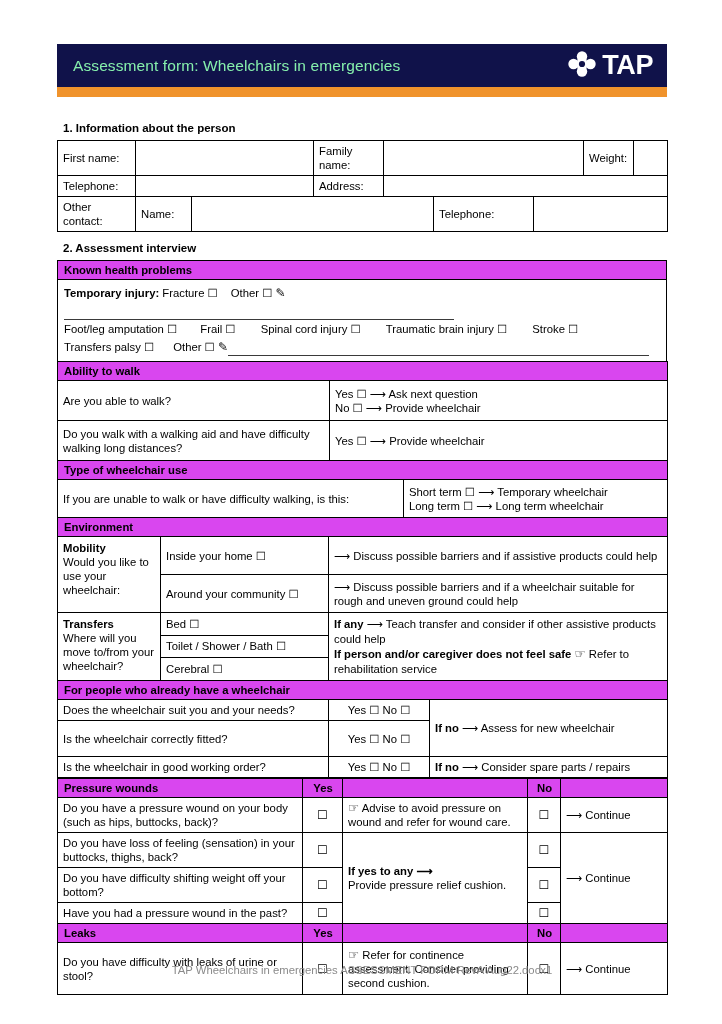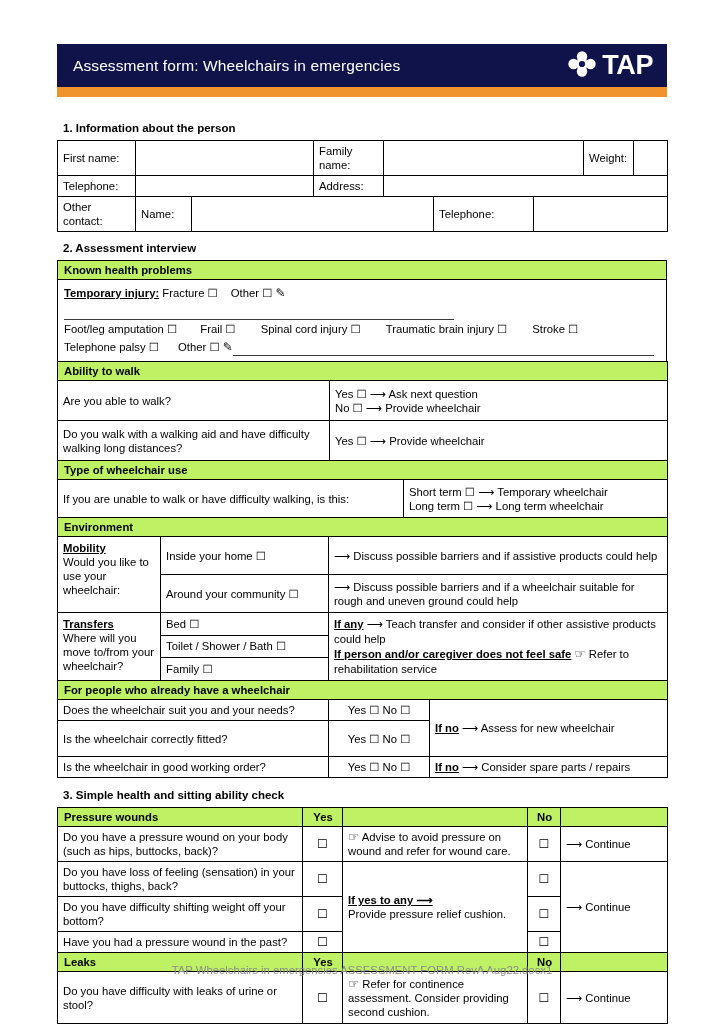--- a/index.html
+++ b/index.html
@@ -28,21 +28,21 @@
   }
   .header-bar {
     background: #10124a;
     height: 43px;
     display: flex;
     align-items: center;
     justify-content: space-between;
     padding: 0 14px 0 16px;
   }
   .header-title {
-    color: #ffffff;
+    color: #86efac;
     font-size: 15.5px;
     letter-spacing: 0.1px;
   }
   .logo {
     display: flex;
     align-items: center;
     gap: 5px;
   }
   .logo-mark { display: block; }
   .logo-text {
@@ -76,27 +76,27 @@
   td, th {
     border: 1px solid #000000;
     font-size: 11.3px;
     padding: 3px 5px;
     vertical-align: middle;
     text-align: left;
     font-weight: normal;
     line-height: 14px;
   }
   .grey {
-    background: #bef264;
+    background: #d946ef;
     font-weight: bold;
     padding: 2px 5px 2px 6px;
     height: 17px;
   }
   .ctr { text-align: center; }
-  .b { font-weight: bold; text-decoration: underline; }
+  .b { font-weight: bold; }
   .chk { font-size: 12px; }
   .sp { white-space: nowrap; }
   .line {
     display: inline-block;
     border-bottom: 1px solid #3a3a3a;
     height: 11px;
     vertical-align: bottom;
   }
   .hand { font-size: 12.5px; }
   .pencil { font-size: 12px; }
@@ -197,21 +197,21 @@
             <span class="pencil">✎</span><span class="line" style="width:390px"></span>
           </div>
           <div style="line-height:18px">
             <span>Foot/leg amputation ☐</span>
             <span style="padding-left:20px">Frail ☐</span>
             <span style="padding-left:22px">Spinal cord injury ☐</span>
             <span style="padding-left:22px">Traumatic brain injury ☐</span>
             <span style="padding-left:22px">Stroke ☐</span>
           </div>
           <div style="line-height:18px">
-            <span>Telephone palsy ☐</span>
+            <span>Transfers palsy ☐</span>
             <span style="padding-left:16px">Other ☐</span>
             <span class="pencil">✎</span><span class="line" style="width:421px"></span>
           </div>
         </td>
       </tr>
     </tbody>
       </table>
 
     <table style="margin-top:-1px">
       <colgroup>
@@ -292,21 +292,21 @@
             <span class="b">If person and/or caregiver does not feel safe</span>
             <span class="hand">☞</span>
             <span>Refer to rehabilitation service</span>
           </div>
         </td>
       </tr>
       <tr>
         <td style="height:15px">Toilet / Shower / Bath ☐</td>
       </tr>
       <tr>
-        <td style="height:23px">Family ☐</td>
+        <td style="height:23px">Cerebral ☐</td>
       </tr>
     </tbody>
       </table>
 
     <table style="margin-top:-1px">
       <colgroup>
           <col style="width:271px">
           <col style="width:101px">
           <col style="width:238px">
         </colgroup>
@@ -330,21 +330,20 @@
         <td style="height:21px">Is the wheelchair in good working order?</td>
         <td class="ctr sp">Yes ☐   No ☐</td>
         <td>
           <span class="b">If no</span>
           <span>⟶ Consider spare parts / repairs</span>
         </td>
       </tr>
     </tbody>
       </table>
 
-    <div class="sec-title" style="margin-top:9px">3. Simple health and sitting ability check</div>
 
     <table>
       <colgroup>
         <col style="width:245px">
           <col style="width:40px">
           <col style="width:185px">
         <col style="width:33px">
           <col style="width:107px">
       </colgroup>
       <tbody>

